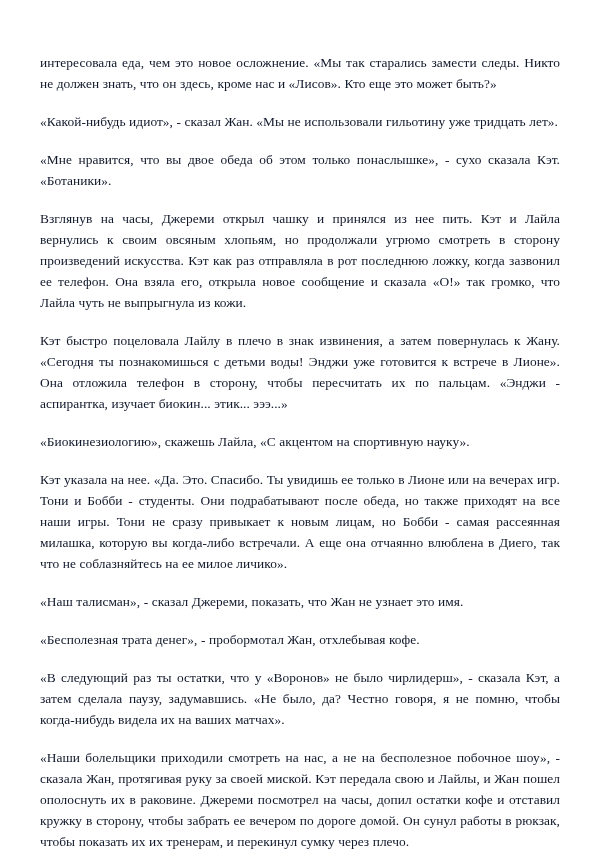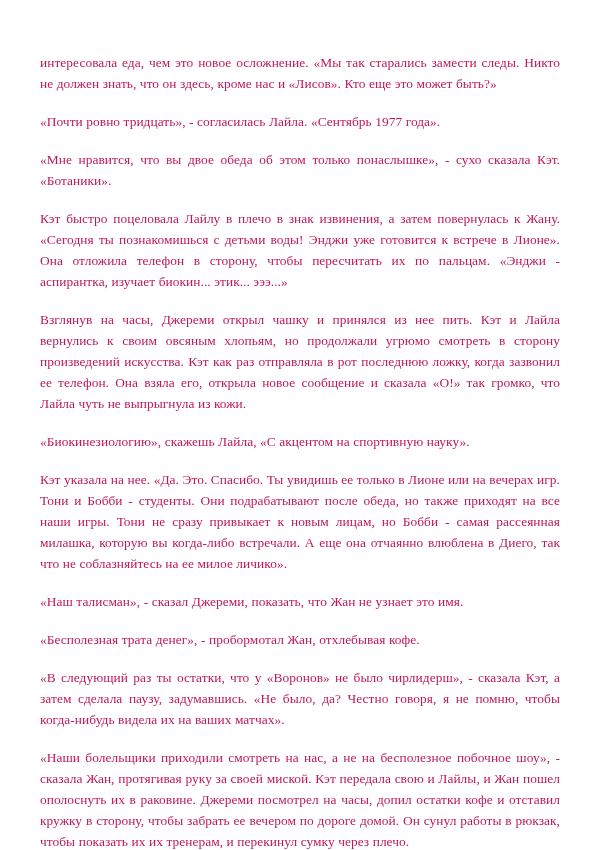--- a/index.html
+++ b/index.html
@@ -22,41 +22,41 @@
     box-sizing: border-box;
     padding: 52px 40px 0 40px;
   }
   .body-text {
     width: 520px;
   }
   .para {
     margin: 0 0 17px 0;
     font-size: 13.4px;
     line-height: 21px;
-    color: #be185d;
+    color: #0f172a;
     text-align: justify;
     text-justify: inter-word;
     letter-spacing: 0.05px;
     word-spacing: 0.1px;
     -webkit-font-smoothing: antialiased;
   }
   .para:last-child {
     margin-bottom: 0;
   }
 </style>
 </head>
 <body>
 
 <div class="page">
   <div class="body-text">
     <p class="para">интересовала еда, чем это новое осложнение. «Мы так старались замести следы. Никто не должен знать, что он здесь, кроме нас и «Лисов». Кто еще это может быть?»</p>
-    <p class="para">«Почти ровно тридцать», - согласилась Лайла. «Сентябрь 1977 года».</p>
+    <p class="para">«Какой-нибудь идиот», - сказал Жан. «Мы не использовали гильотину уже тридцать лет».</p>
     <p class="para">«Мне нравится, что вы двое обеда об этом только понаслышке», - сухо сказала Кэт. «Ботаники».</p>
+    <p class="para">Взглянув на часы, Джереми открыл чашку и принялся из нее пить. Кэт и Лайла вернулись к своим овсяным хлопьям, но продолжали угрюмо смотреть в сторону произведений искусства. Кэт как раз отправляла в рот последнюю ложку, когда зазвонил ее телефон.  Она взяла его, открыла новое сообщение и сказала «О!» так громко, что Лайла чуть не выпрыгнула из кожи.</p>
     <p class="para">Кэт быстро поцеловала Лайлу в плечо в знак извинения, а затем повернулась к Жану. «Сегодня ты познакомишься с детьми воды! Энджи уже готовится к встрече в Лионе». Она отложила телефон в сторону, чтобы пересчитать их по пальцам. «Энджи - аспирантка, изучает биокин... этик... эээ...»</p>
-    <p class="para">Взглянув на часы, Джереми открыл чашку и принялся из нее пить. Кэт и Лайла вернулись к своим овсяным хлопьям, но продолжали угрюмо смотреть в сторону произведений искусства. Кэт как раз отправляла в рот последнюю ложку, когда зазвонил ее телефон.  Она взяла его, открыла новое сообщение и сказала «О!» так громко, что Лайла чуть не выпрыгнула из кожи.</p>
     <p class="para">«Биокинезиологию», скажешь Лайла, «С акцентом на спортивную науку».</p>
     <p class="para">Кэт указала на нее. «Да. Это. Спасибо. Ты увидишь ее только в Лионе или на вечерах игр. Тони и Бобби - студенты. Они подрабатывают после обеда, но также приходят на все наши игры. Тони не сразу привыкает к новым лицам, но Бобби - самая рассеянная милашка, которую вы когда-либо встречали. А еще она отчаянно влюблена в Диего, так что не соблазняйтесь на ее милое личико».</p>
     <p class="para">«Наш талисман», - сказал Джереми, показать, что Жан не узнает это имя.</p>
     <p class="para">«Бесполезная трата денег», - пробормотал Жан, отхлебывая кофе.</p>
     <p class="para">«В следующий раз ты остатки, что у «Воронов» не было чирлидерш», - сказала Кэт, а затем сделала паузу, задумавшись. «Не было, да? Честно говоря, я не помню, чтобы когда-нибудь видела их на ваших матчах».</p>
     <p class="para">«Наши болельщики приходили смотреть на нас, а не на бесполезное побочное шоу», - сказала Жан, протягивая руку за своей миской. Кэт передала свою и Лайлы, и Жан пошел ополоснуть их в раковине. Джереми посмотрел на часы, допил остатки кофе и отставил кружку в сторону, чтобы забрать ее вечером по дороге домой. Он сунул работы в рюкзак, чтобы показать их их тренерам, и перекинул сумку через плечо.</p>
   </div>
 </div>
 
 </body></html>

